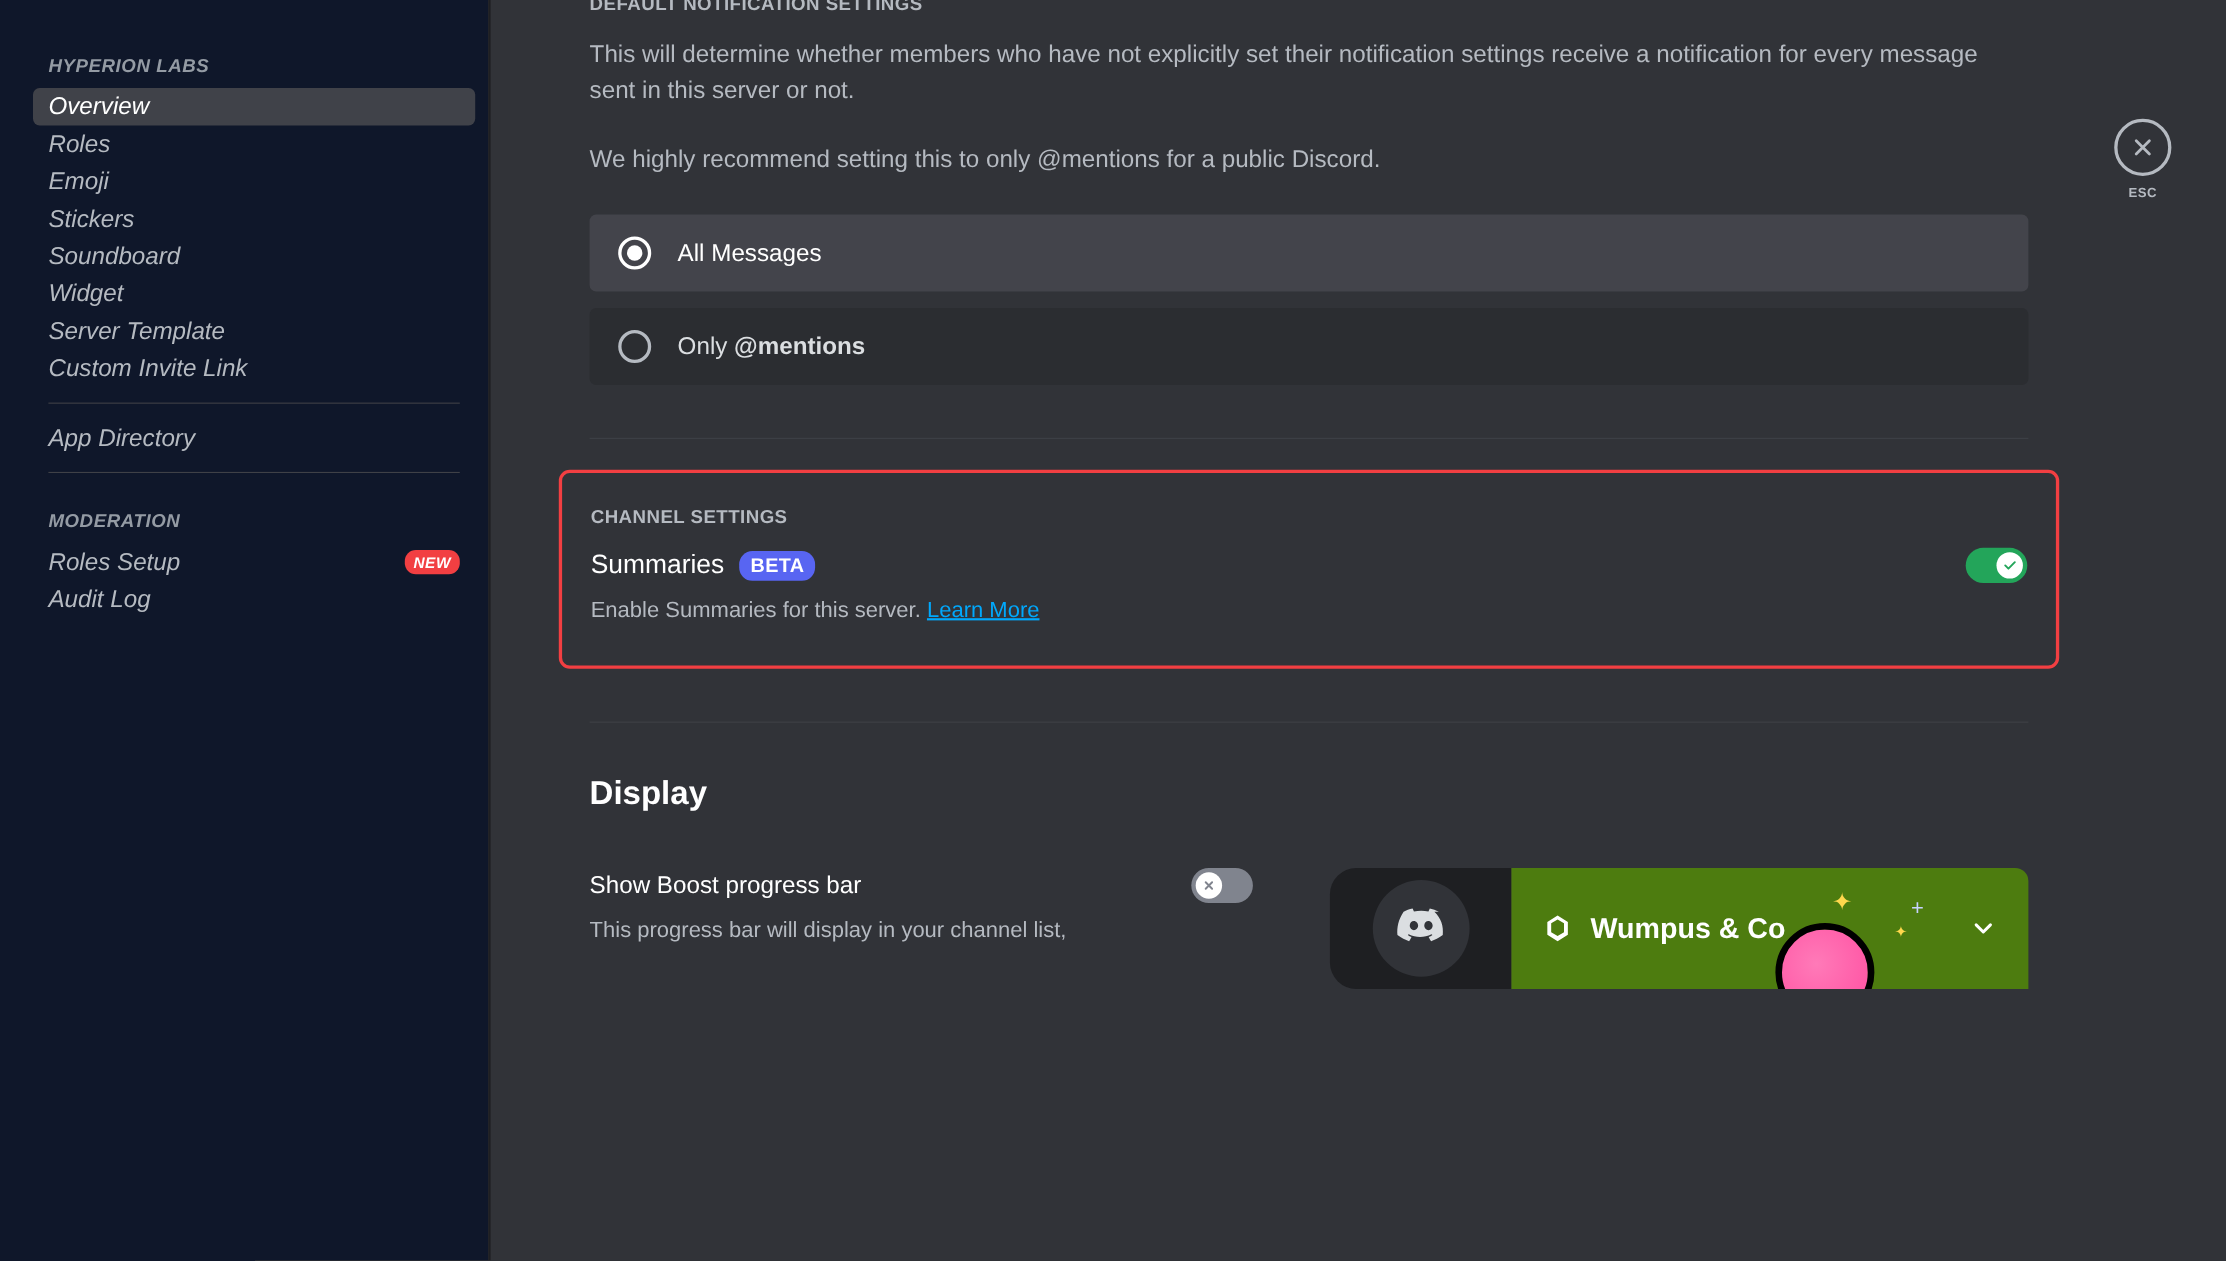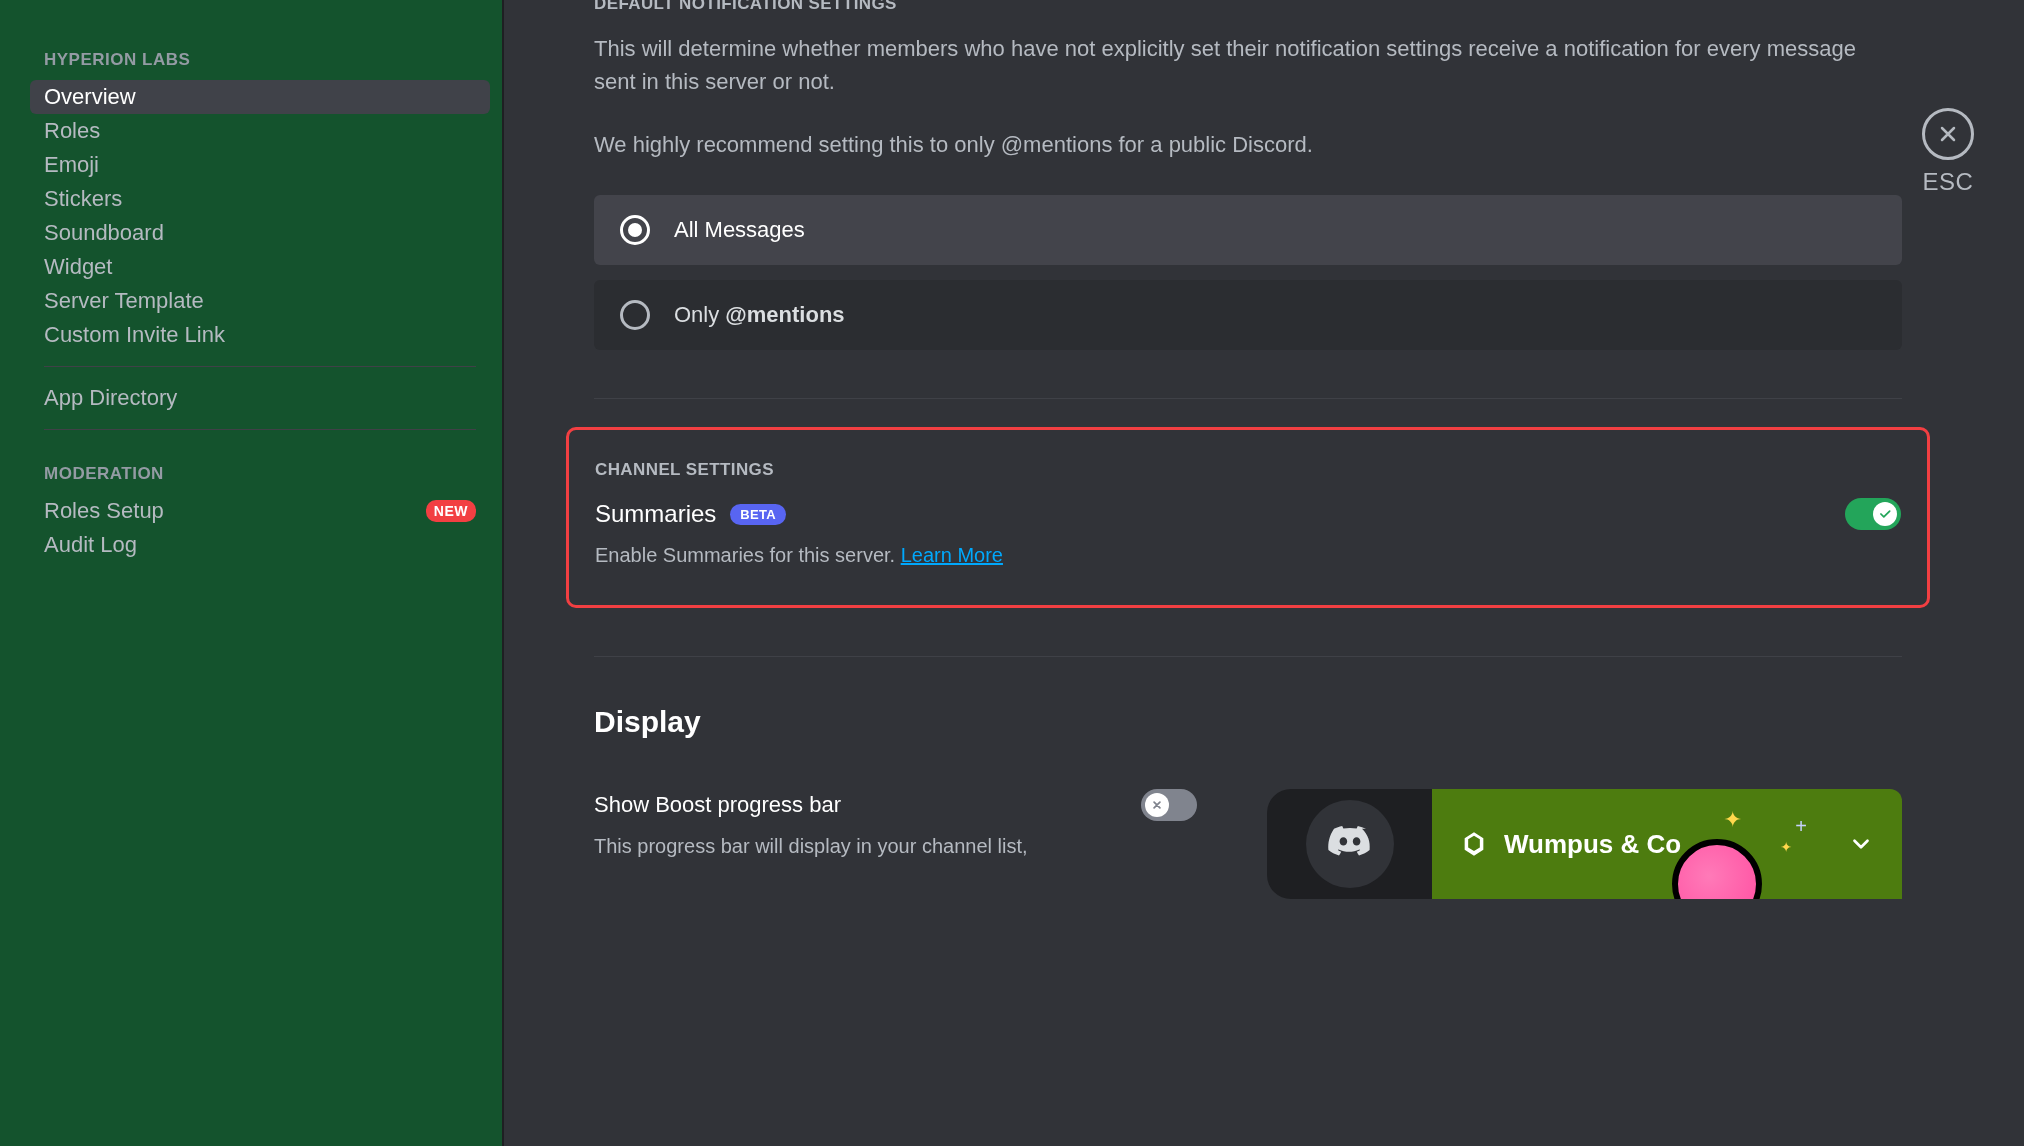--- a/index.html
+++ b/index.html
@@ -1,21 +1,21 @@
 <!DOCTYPE html>
 <html><head>
 <meta charset="utf-8">
 <style>
   * { margin:0; padding:0; box-sizing:border-box; font-family: "gg sans", "Helvetica Neue", Helvetica, Arial, sans-serif; }
   html, body { width:2024px; height:1146px; background:#313338; color:#dbdee1; overflow:hidden; }
 
   .layout { display:flex; height:100%; }
 
   
-  .sidebar { width:502px; background:#14532d; padding:30px 12px 0 30px; overflow-y:auto; }
+  .sidebar { width:444px; background:#0f172a; padding:30px 12px 0 30px; overflow-y:auto;font-style:italic; }
   .sidebar-inner { margin-left:0; }
   .cat-header { font-size:17px; font-weight:700; color:#949ba4; letter-spacing:.5px; padding:20px 14px 10px; }
   .sb-item { display:flex; align-items:center; justify-content:space-between; padding:4px 14px; border-radius:6px; font-size:22px; color:#b5bac1; cursor:pointer; }
   .sb-item.active { background:#404249; color:#ffffff; }
   .badge-new { background:#f23f42; color:#fff; font-size:14px; font-weight:700; padding:3px 8px; border-radius:10px; letter-spacing:.5px; }
   .divider { height:1px; background:#3f4147; margin:14px 14px; }
 
   
   .main { flex:1; position:relative; padding:0 70px 0 90px; overflow:hidden; background:#313338; border-left:2px solid #1e1f22; }
   .content { width:1308px; }
@@ -27,21 +27,21 @@
   .radio-circle { width:30px; height:30px; border:3px solid #b5bac1; border-radius:50%; display:flex; align-items:center; justify-content:center; flex-shrink:0; }
   .radio-option.selected .radio-circle { border-color:#fff; }
   .radio-dot { width:14px; height:14px; background:#fff; border-radius:50%; }
   .hr { height:1px; background:#3f4147; margin:48px 0; }
 
   
   .highlight-box { border:3px solid #f23f42; border-radius:10px; padding:30px 26px 38px; margin:-20px -28px; }
   .row-toggle { display:flex; align-items:center; justify-content:space-between; margin-top:18px; }
   .row-left { display:flex; align-items:center; gap:14px; }
   .setting-title { font-size:24px; color:#fff; font-weight:500; }
-  .beta-pill { background:#5865f2; color:#fff; font-size:13px; font-weight:700; padding:3px 10px; border-radius:12px; letter-spacing:.3px; }
+  .beta-pill { background:#5865f2; color:#fff; font-size:18px; font-weight:700; padding:3px 10px; border-radius:12px; letter-spacing:.3px; }
   .help-text { font-size:20px; color:#b5bac1; margin-top:14px; }
   .link { color:#00a8fc; }
 
   .toggle { width:56px; height:32px; border-radius:16px; position:relative; cursor:pointer; }
   .toggle.on { background:#23a55a; }
   .toggle.off { background:#80848e; }
   .toggle .knob { position:absolute; top:4px; width:24px; height:24px; background:#fff; border-radius:50%; display:flex; align-items:center; justify-content:center; }
   .toggle.on .knob { right:4px; }
   .toggle.off .knob { left:4px; }
   .toggle.on .knob svg { width:14px; height:14px; }
@@ -60,21 +60,21 @@
   .server-card { width:470px; height:110px; background:#4d7c0f; border-radius:0 12px 0 0; position:relative; overflow:hidden; display:flex; align-items:center; padding:0 28px; gap:16px; }
   .server-name { font-size:26px; font-weight:700; color:#fff; flex:1; }
   .chevron { color:#fff; }
   .confetti { position:absolute; font-size:22px; }
   .avatar-img { position:absolute; bottom:-30px; right:140px; width:90px; height:90px; border-radius:50%; background: radial-gradient(circle at 40% 40%, #ff7ab8, #ff4da0); border:6px solid #000; }
 
   
   .close-wrap { position:absolute; top:108px; right:50px; display:flex; flex-direction:column; align-items:center; gap:8px; }
   .close-btn { width:52px; height:52px; border:3px solid #b5bac1; border-radius:50%; display:flex; align-items:center; justify-content:center; cursor:pointer; }
   .close-btn svg { width:24px; height:24px; }
-  .close-label { font-size:24px; color:#b5bac1; font-weight:400; letter-spacing:.5px; }
+  .close-label { font-size:12px; color:#b5bac1; font-weight:700; letter-spacing:.5px; }
 </style>
 </head>
 <body>
 
 <div class="layout">
   <aside class="sidebar">
     <div class="sidebar-inner">
 
       <div class="cat-header">HYPERION LABS</div>
       <div class="sb-item active">

